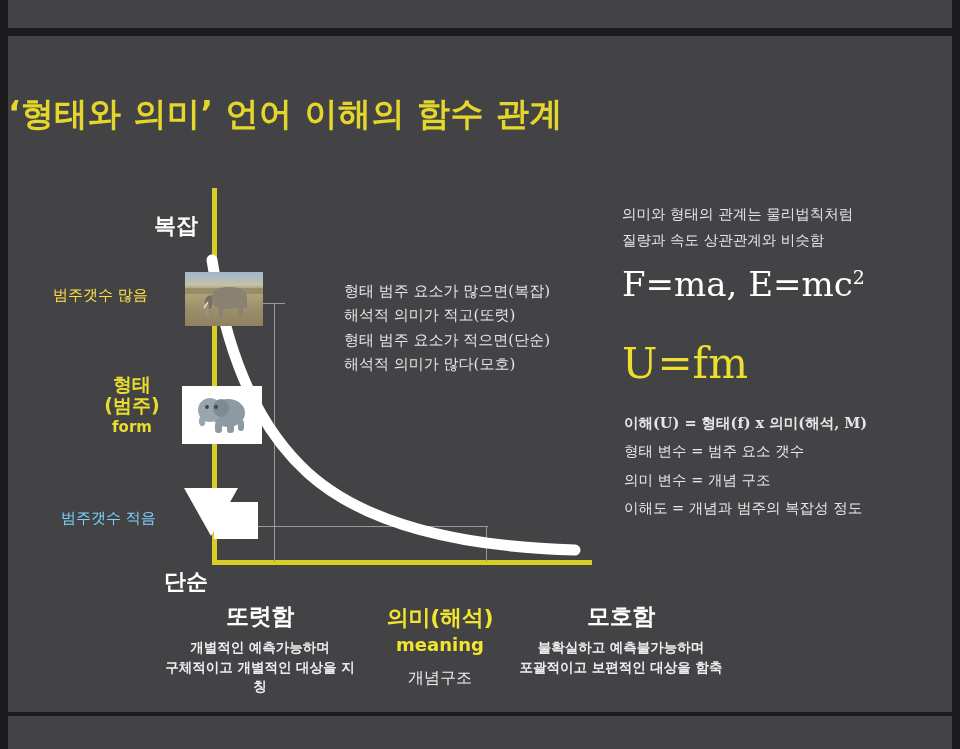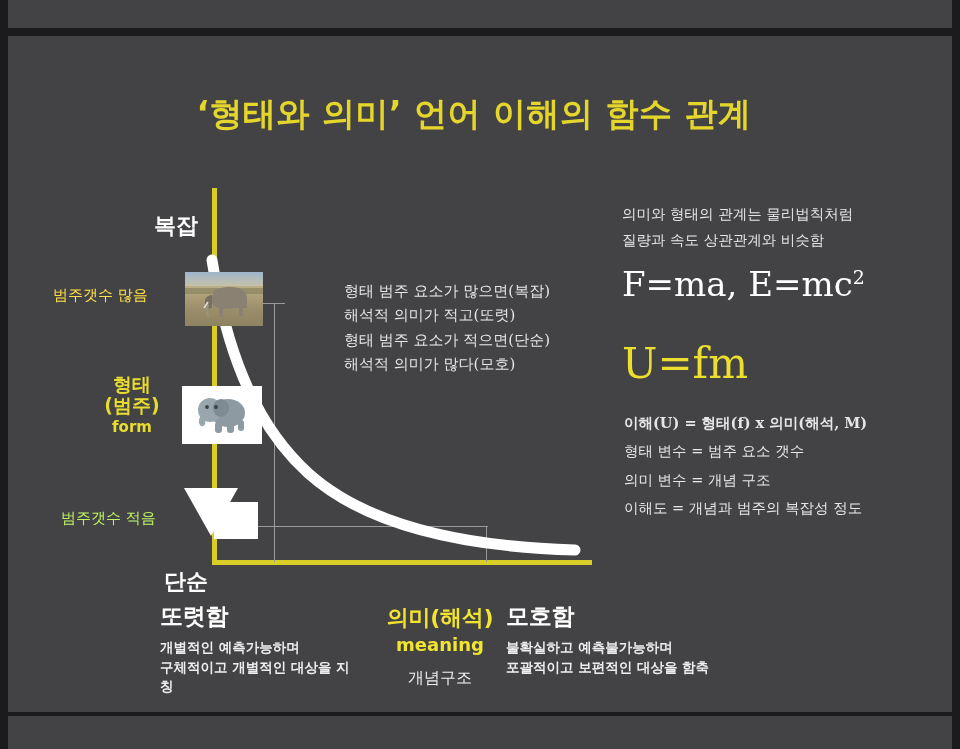--- a/index.html
+++ b/index.html
@@ -16,21 +16,21 @@
   .slide-sliver.top{top:0;height:28px;}
   .slide-sliver.bottom{top:716px;height:33px;}
 
   .slide{
     position:absolute;left:8px;top:36px;width:944px;height:676px;
     background:#434345;overflow:hidden;
   }
 
   
   .title{
-    position:absolute;left:0;top:56px;width:932px;text-align:center;
+    position:absolute;left:0;top:56px;width:932px;
     color:#E5D62B;font-size:33px;font-weight:700;letter-spacing:.5px;
     font-family:"DejaVu Sans","Liberation Sans",sans-serif;
     white-space:nowrap;
   }
 
   
   .plot{position:absolute;left:0;top:0;width:944px;height:676px;}
   .axis-y{position:absolute;left:204px;top:152px;width:5px;height:376px;background:#D9CE26;}
   .axis-x{position:absolute;left:204px;top:524px;width:380px;height:5px;background:#D9CE26;}
 
@@ -51,21 +51,21 @@
     font-family:"DejaVu Sans","Liberation Sans",sans-serif;
   }
 
   .lbl-many{
     position:absolute;left:45px;top:250px;width:140px;text-align:left;
     color:#fde047;font-size:15px;
     font-family:"DejaVu Serif","Liberation Serif",serif;
   }
   .lbl-few{
     position:absolute;left:53px;top:473px;width:140px;text-align:left;
-    color:#bef264;font-size:15px;
+    color:#7dd3fc;font-size:15px;
     font-family:"DejaVu Serif","Liberation Serif",serif;
   }
 
   
   .form-cap{
     position:absolute;left:78px;top:338px;width:92px;text-align:center;
     line-height:1.12;
     font-family:"DejaVu Sans","Liberation Sans",sans-serif;
   }
   .form-cap .ko{display:block;color:#E8DC2E;font-size:19px;font-weight:800;}
@@ -98,21 +98,21 @@
 
   
   .note{
     position:absolute;left:336px;top:243px;
     color:#E6E6E8;font-size:15px;line-height:1.62;
     font-family:"DejaVu Serif","Liberation Serif",serif;
     white-space:nowrap;
   }
 
   
-  .xcap{position:absolute;}
+  .xcap{position:absolute;text-align:center;}
   .xcap .big{
     display:block;color:#ffffff;font-size:23px;font-weight:800;
     font-family:"DejaVu Sans","Liberation Sans",sans-serif;letter-spacing:-.3px;
   }
   .xcap .sub{
     display:block;color:#EDEDEF;font-size:13.5px;line-height:1.45;margin-top:6px;
     font-family:"DejaVu Sans","Liberation Sans",sans-serif;font-weight:600;
   }
   .xcap-left{left:152px;top:565px;width:200px;}
   .xcap-right{left:498px;top:565px;width:230px;}

